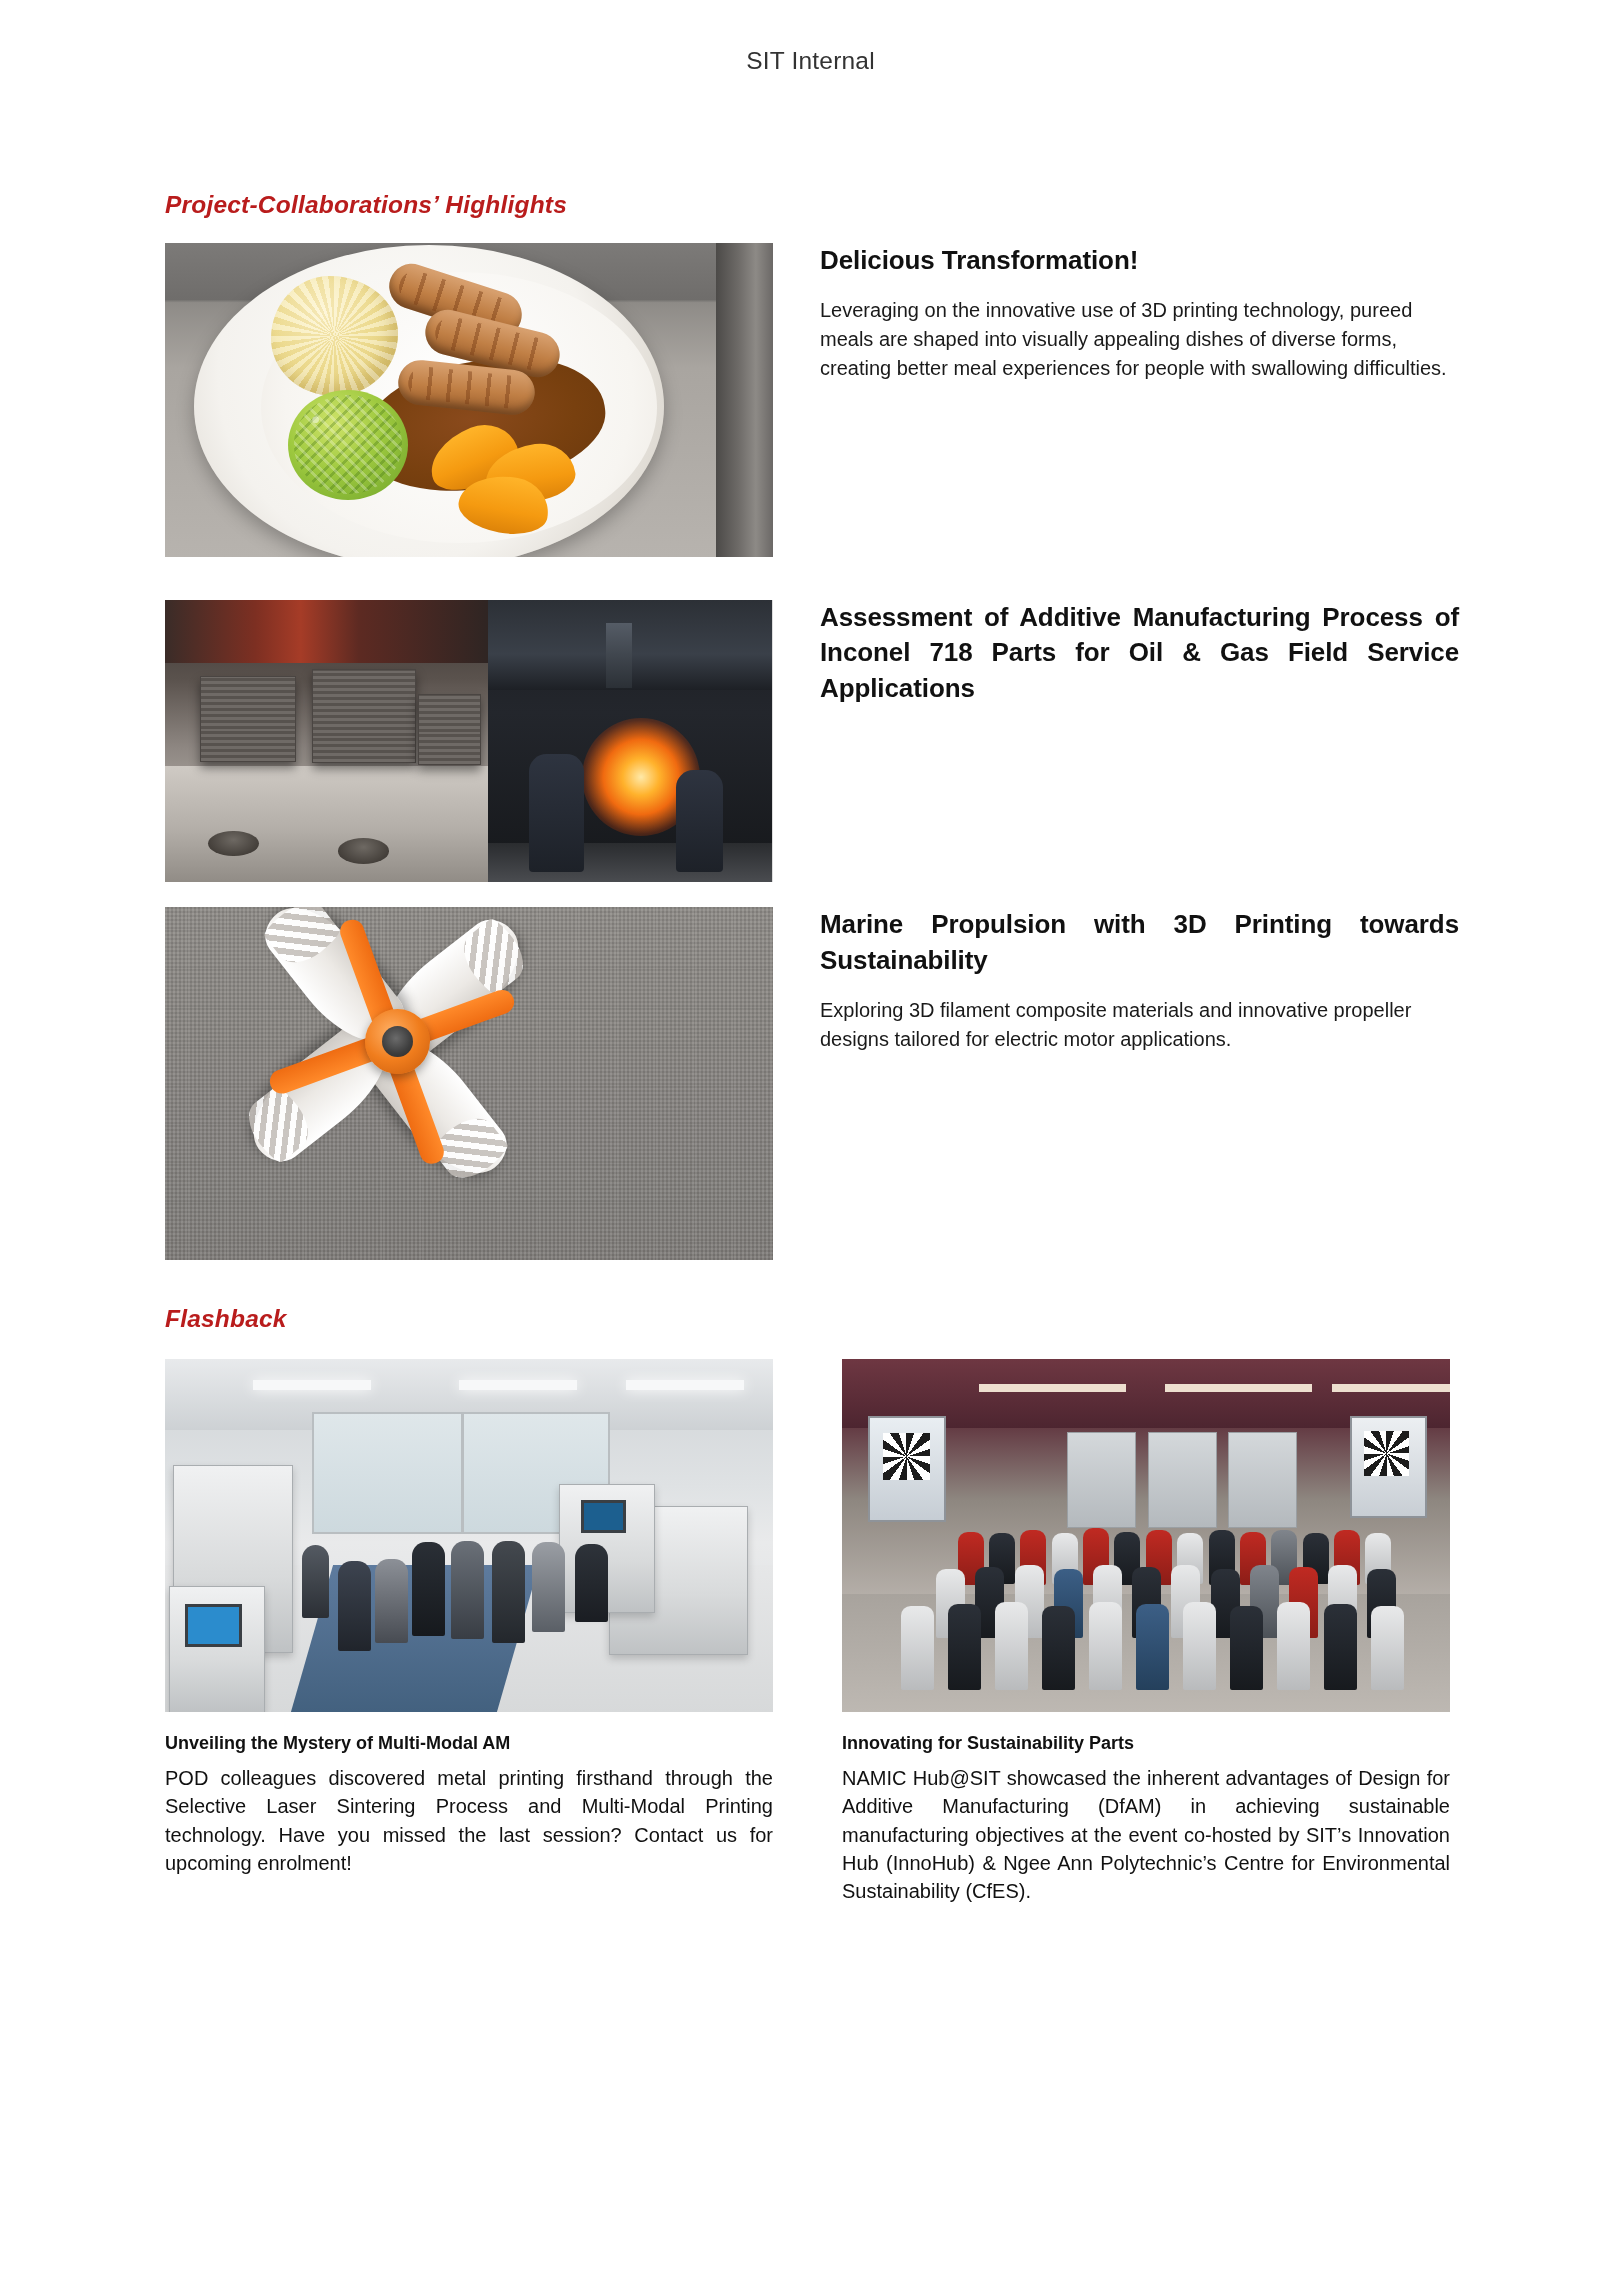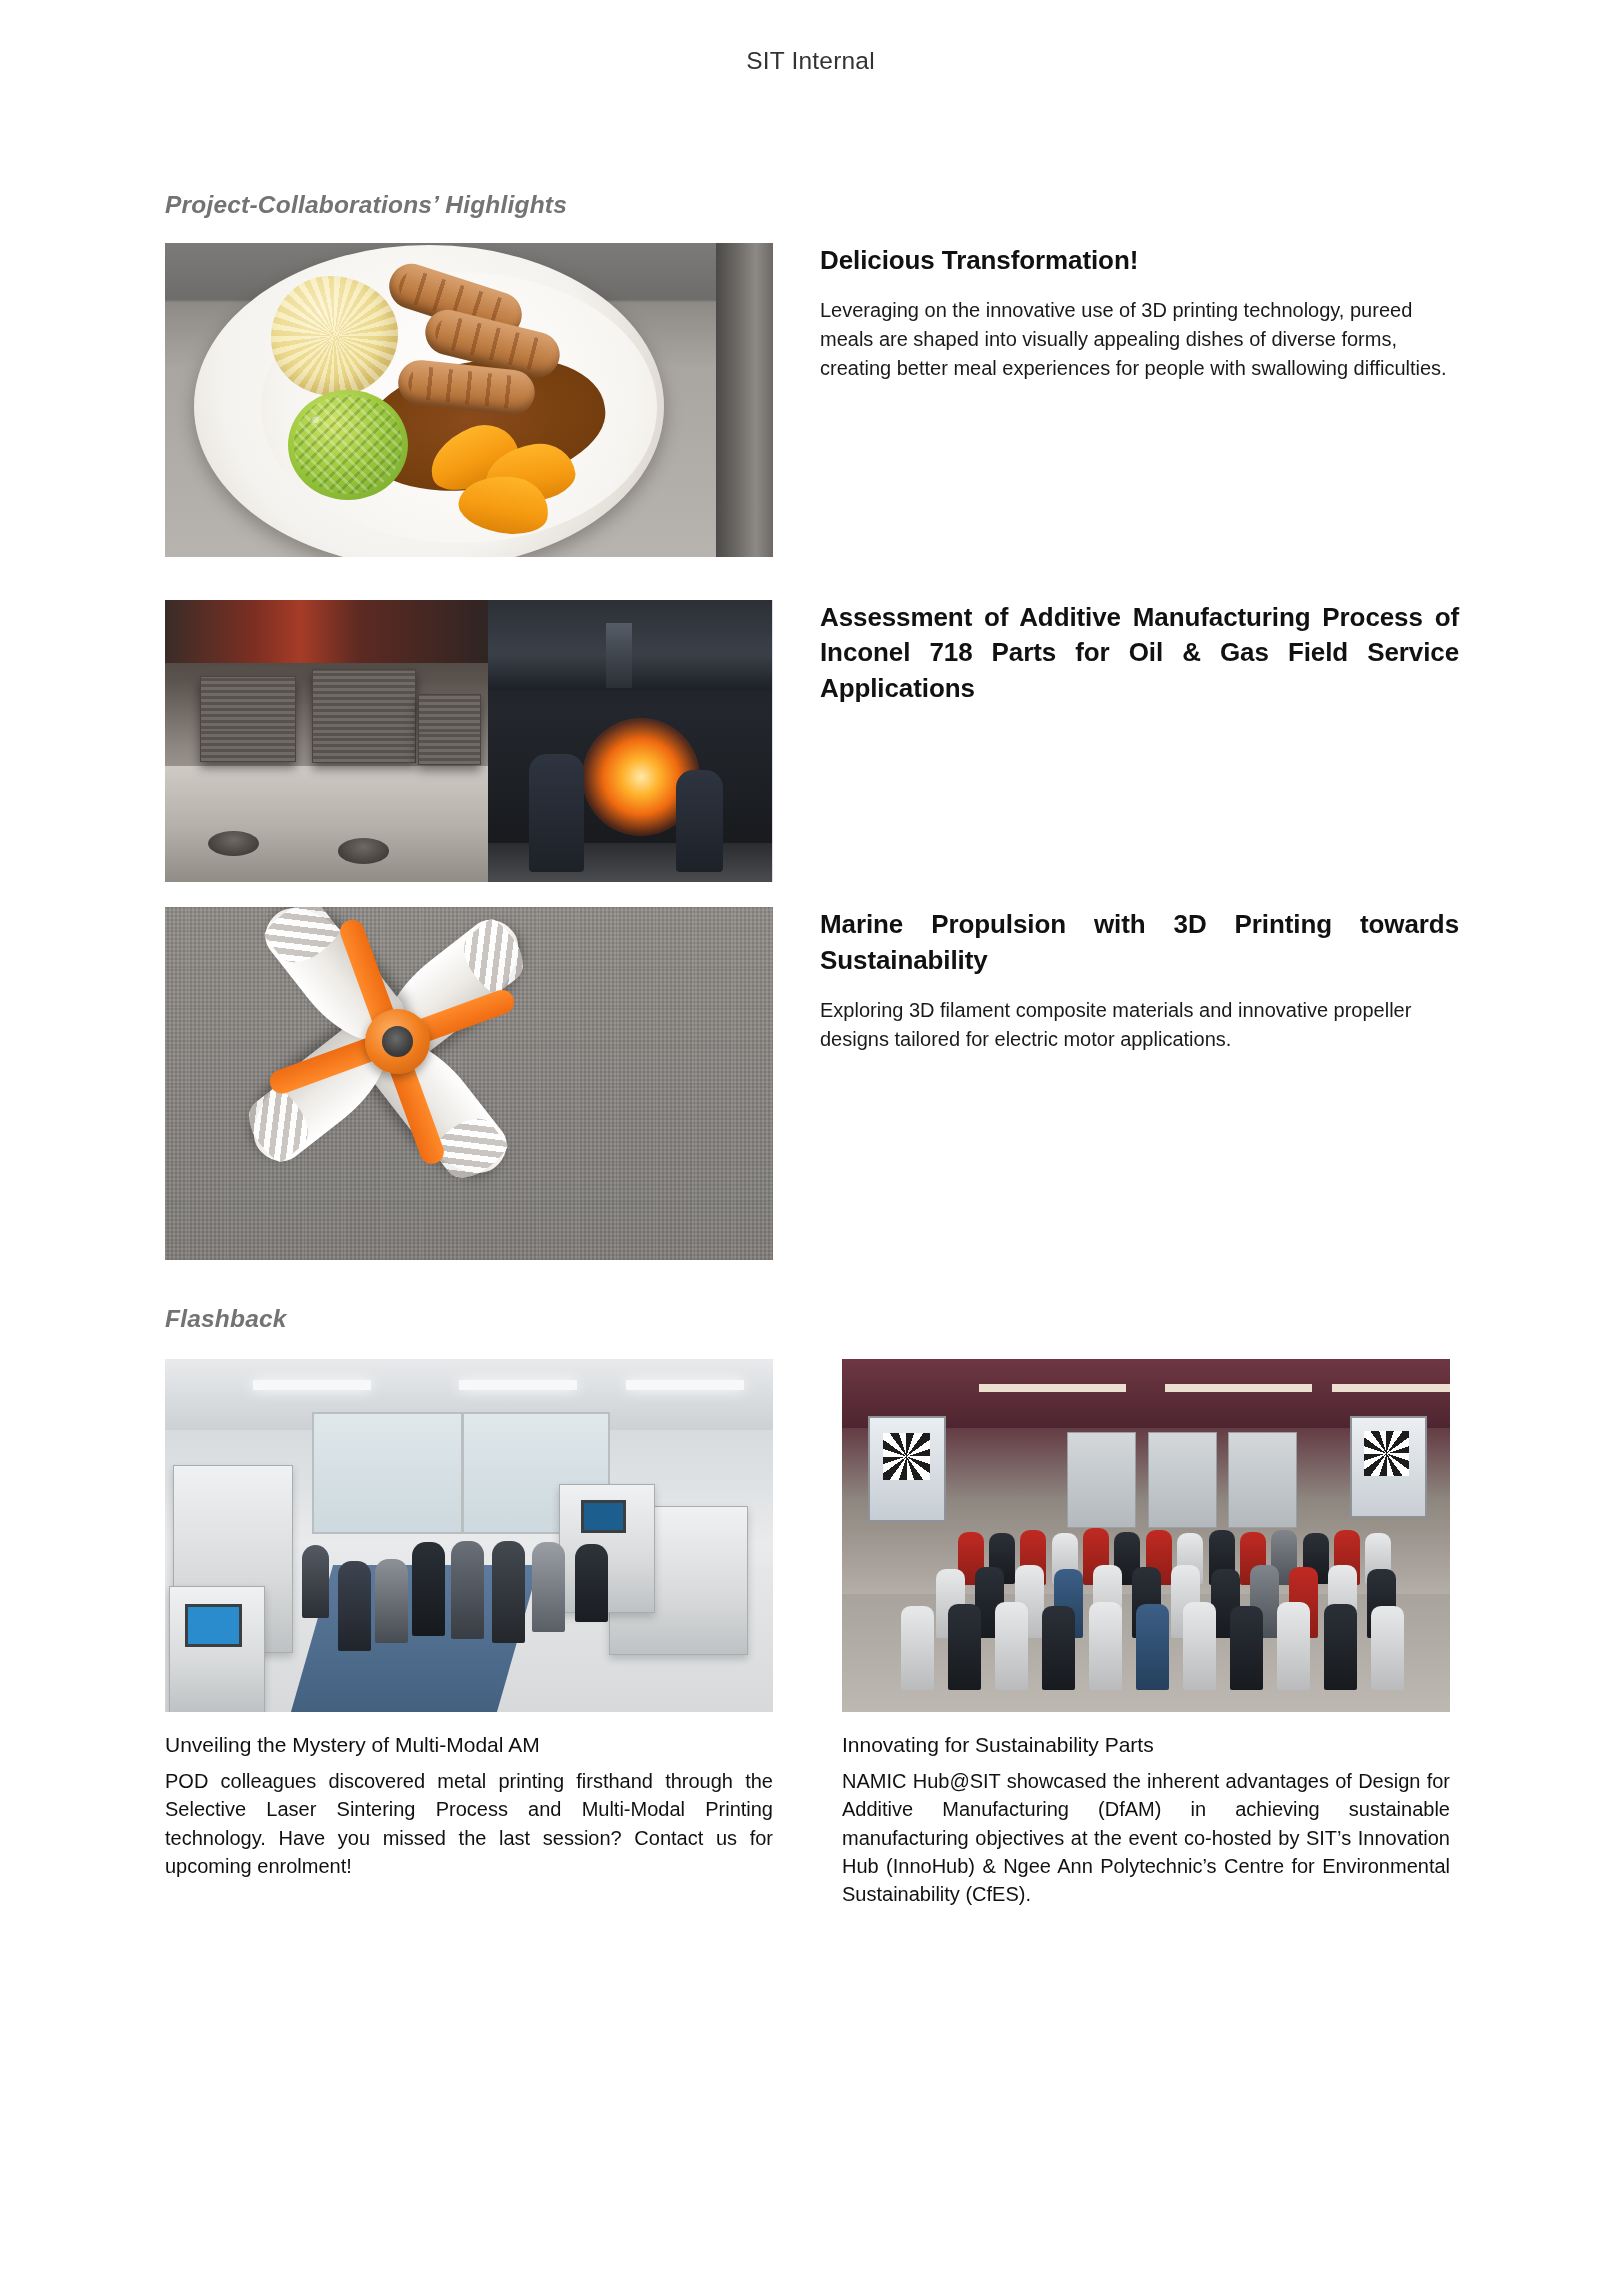--- a/index.html
+++ b/index.html
@@ -31,21 +31,21 @@
     color: #333333;
     letter-spacing: 0.2px;
   }
   .content {
     position: absolute;
     left: 165px;
     top: 191px;
     width: 1294px;
   }
   .section-title {
-    color: #737373;
+    color: #b91c1c;
     font-weight: bold;
     font-style: italic;
     font-size: 24.5px;
     letter-spacing: 0.2px;
     margin: 0 0 23.5px 0;
   }
   .row {
     display: flex;
     align-items: flex-start;
     margin-bottom: 0;
@@ -422,22 +422,22 @@
   .photo-event .grey { background: linear-gradient(180deg,#80858c,#4c5157); }
 
   
   .fb-wrap {
     display: flex;
     gap: 69px;
     margin-top: 25.5px;
   }
   .fb-col { width: 608px; }
   .fb-title {
-    font-size: 21px;
-    font-weight: normal;
+    font-size: 18px;
+    font-weight: bold;
     margin: 21.6px 0 9.8px 0;
   }
   .fb-body {
     font-size: 20px;
     line-height: 1.42;
     margin: 0;
     text-align: justify;
     text-align-last: left;
   }
   .spacer-44 { height: 43px; }

